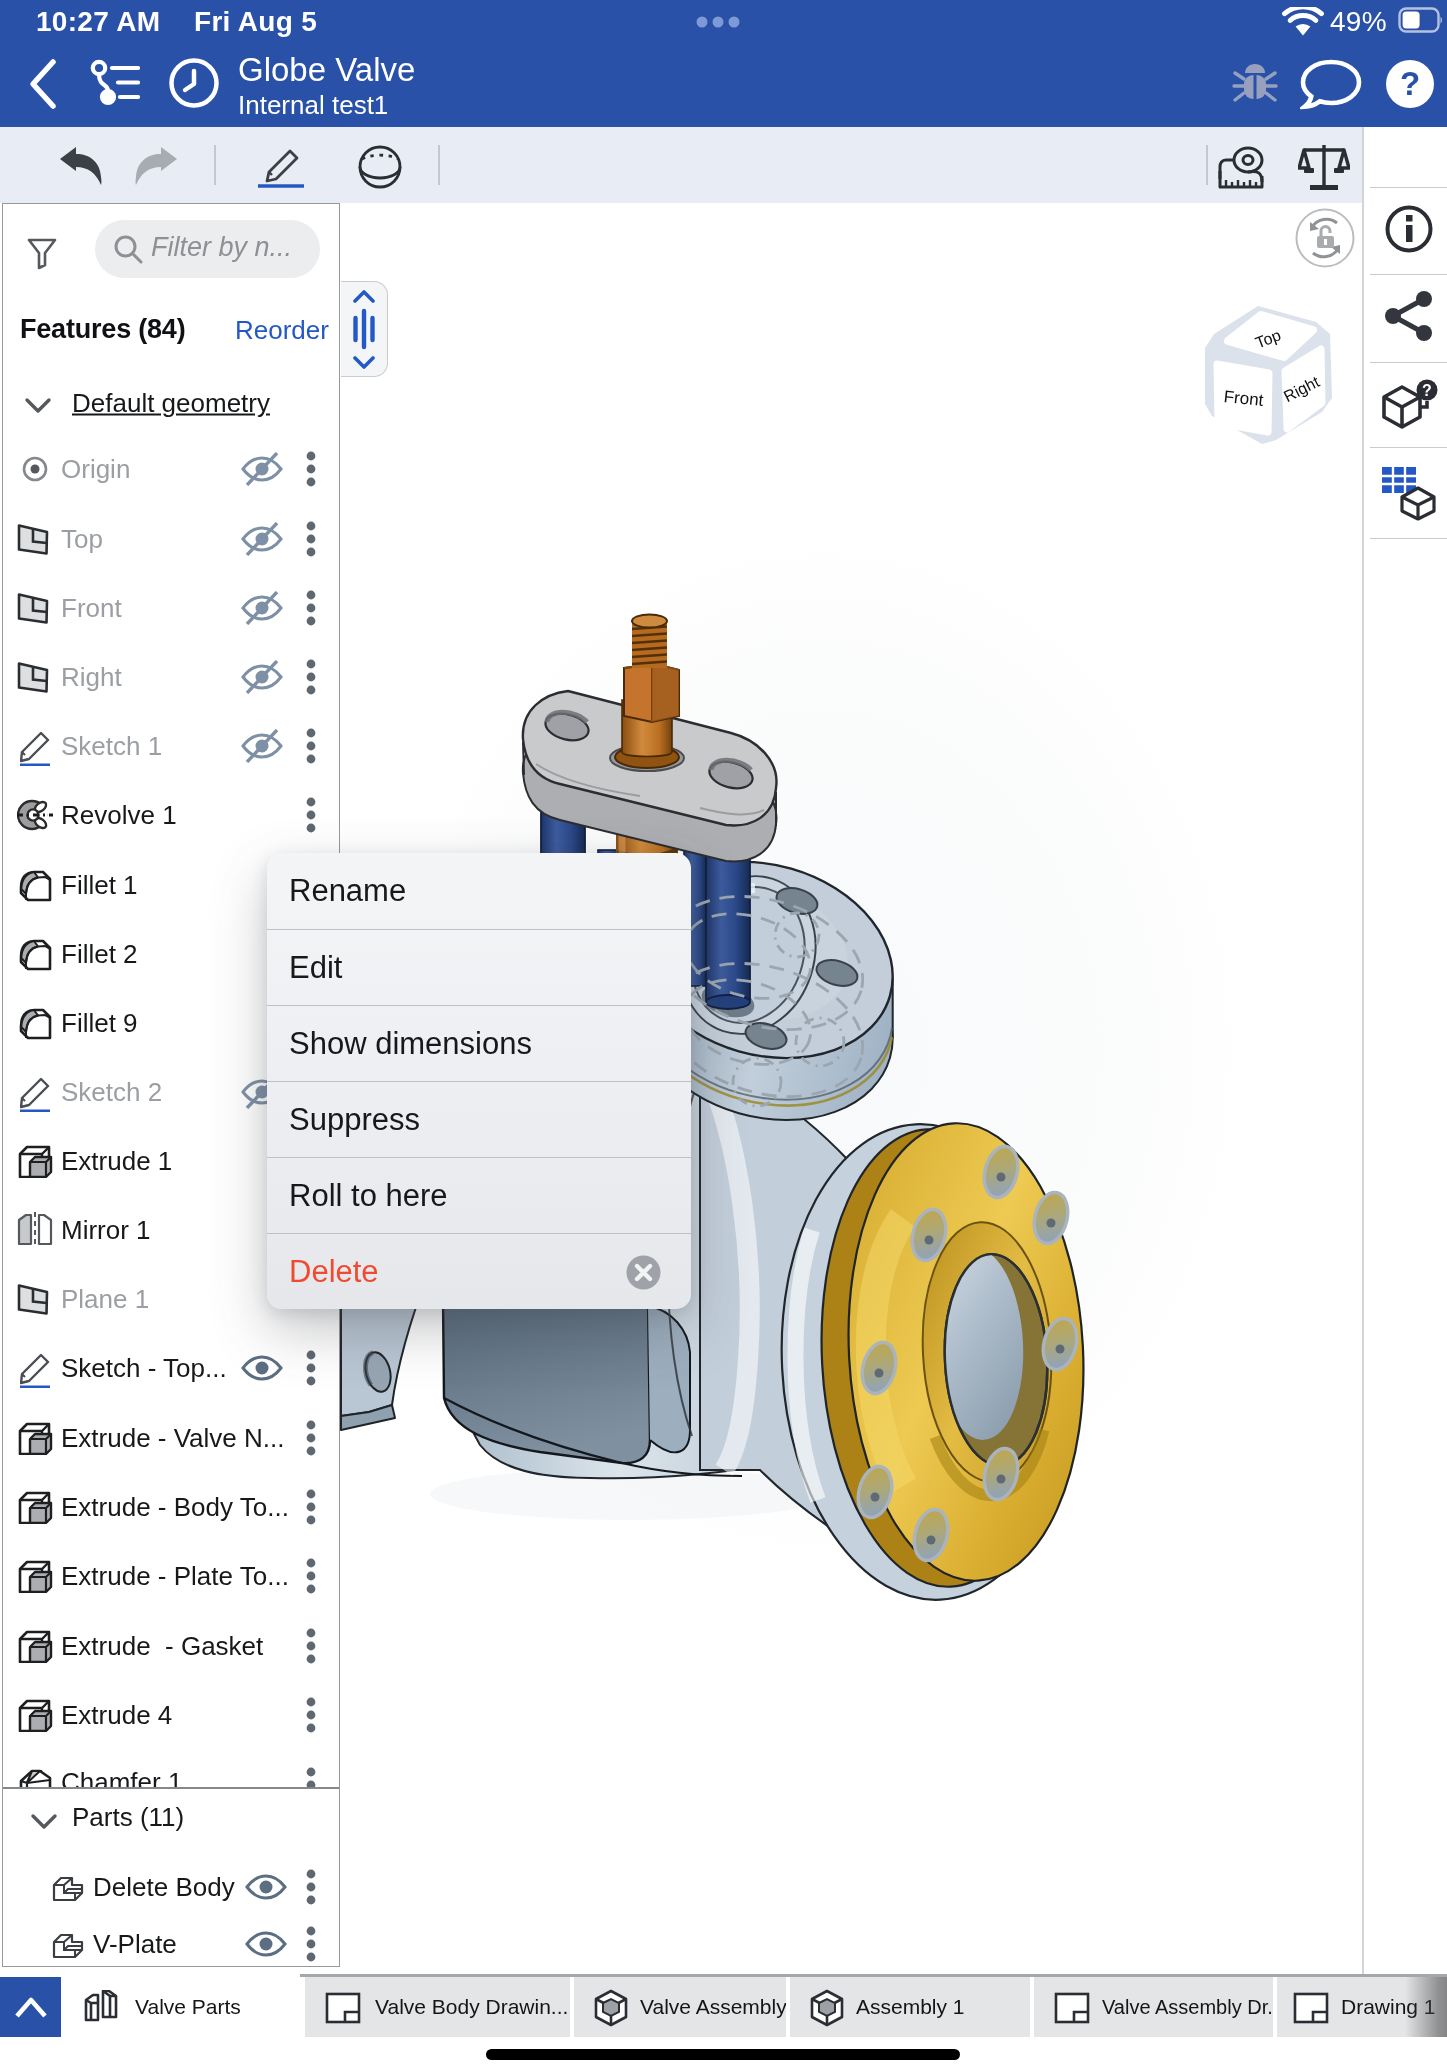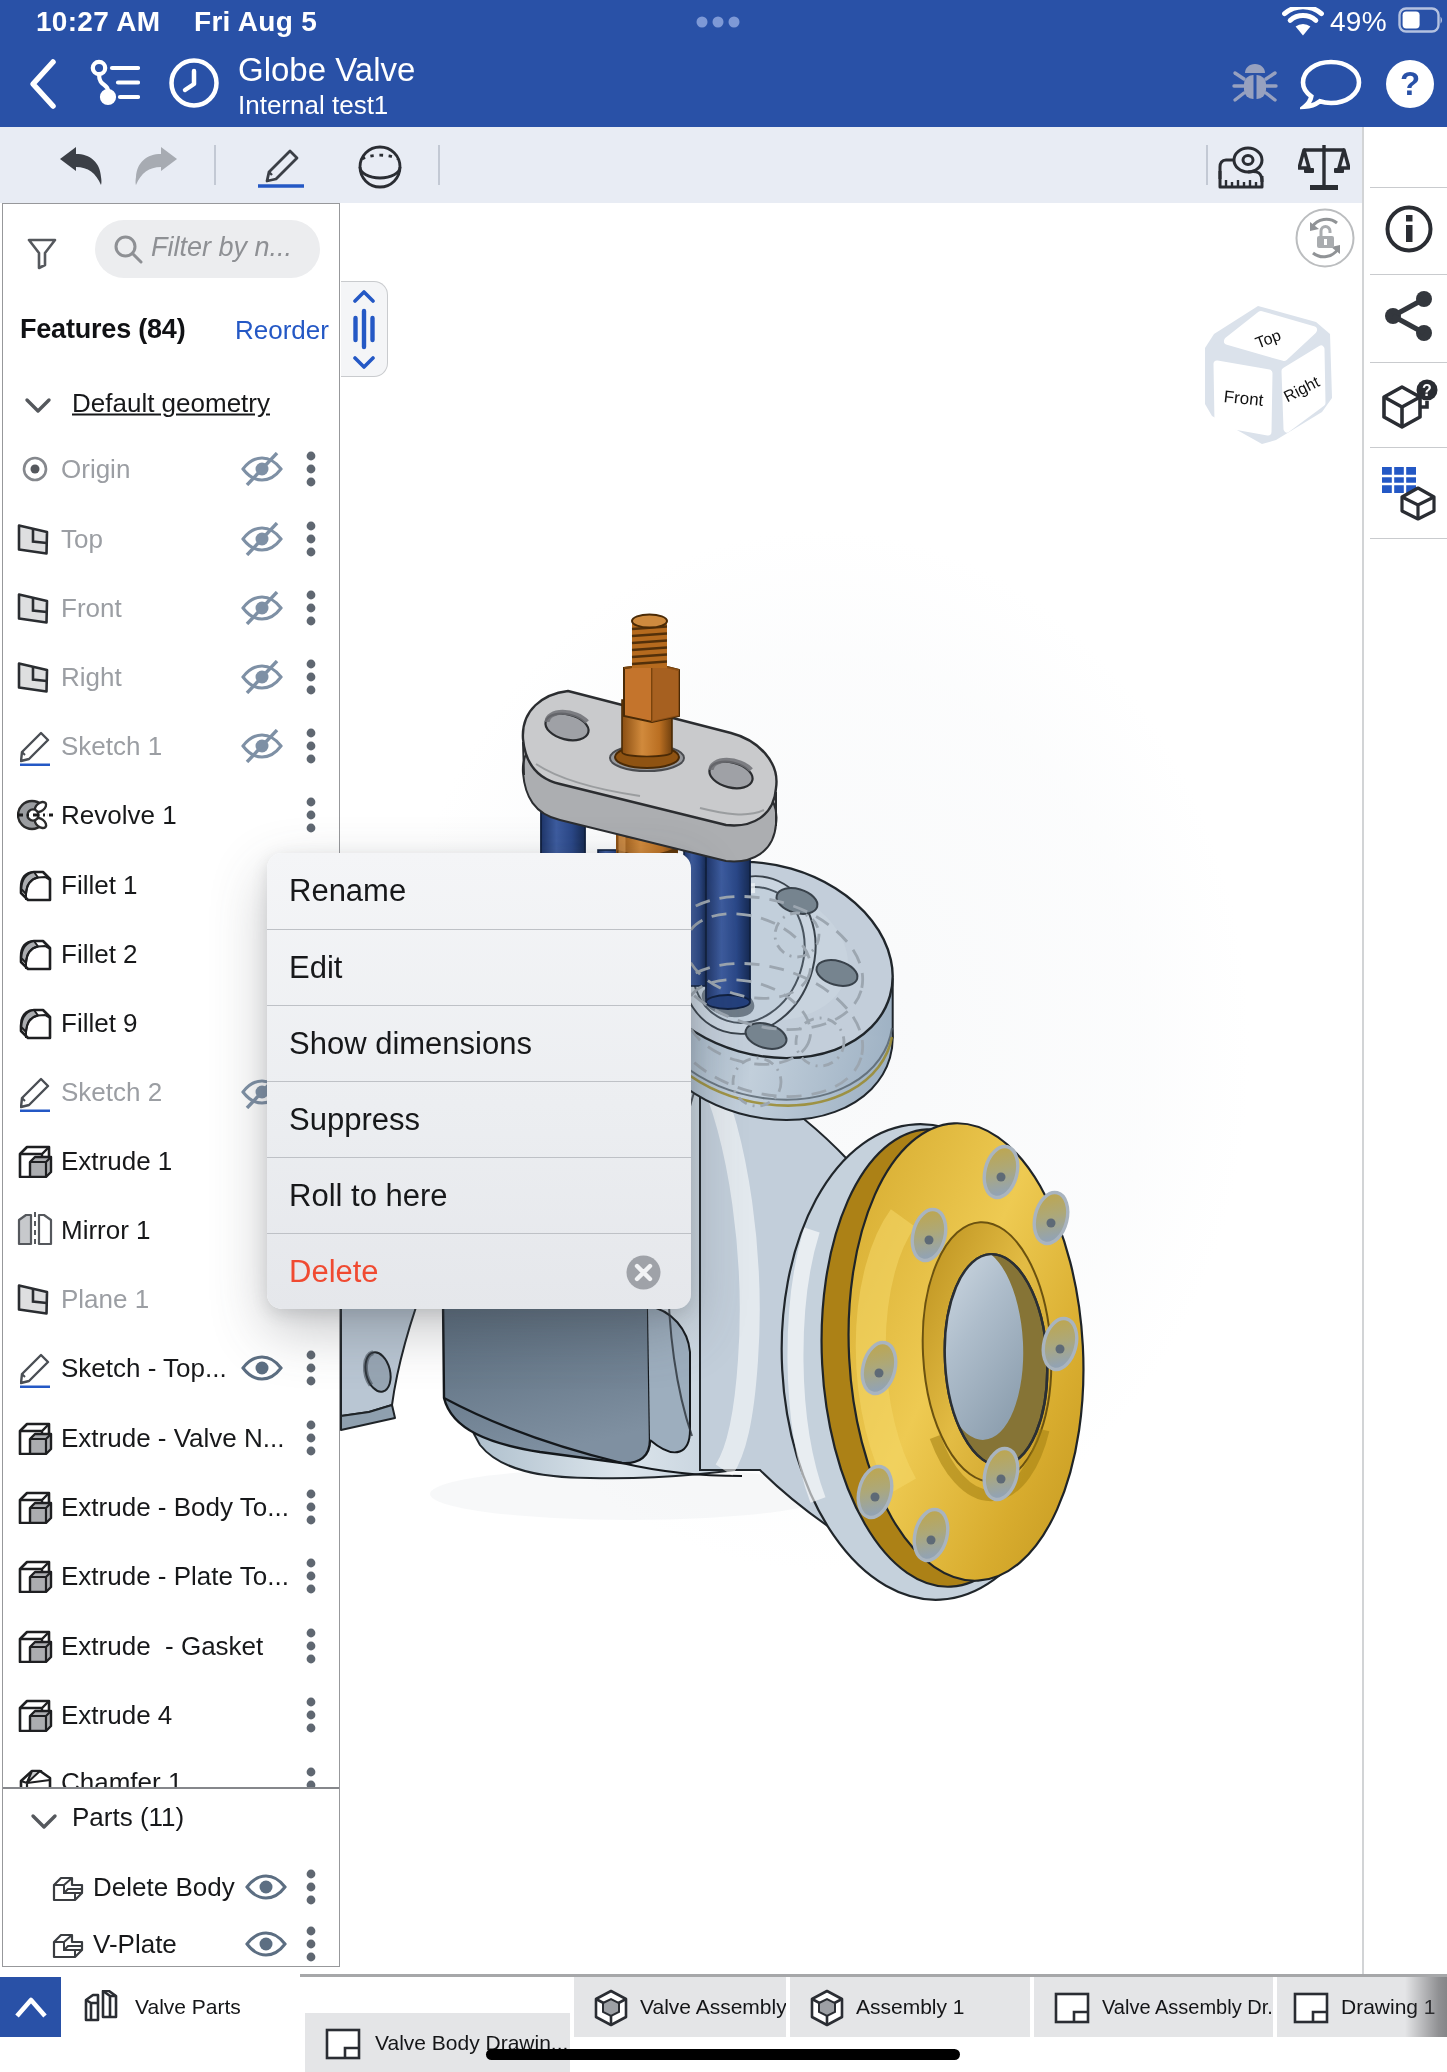--- a/index.html
+++ b/index.html
@@ -827,21 +827,21 @@
       <svg class="abs" style="left:22px;top:13px;" width="40" height="36" viewBox="0 0 40 36">
         <g fill="#fff" stroke="#2A2D33" stroke-width="2.6" stroke-linejoin="round">
           <path d="M3 10 L10 5 L15 5 L15 30 L3 30 Z"></path>
           <path d="M20 1 L26 1 L33 6 L33 27 L20 27 Z"></path>
           <path d="M20 1 L27 6 L33 6 M27 6 L27 27" fill="none"></path>
           <path d="M3 10 L8 13 L15 13 M8 13 L8 30" fill="none"></path>
         </g>
       </svg>
       <div class="ttxt" style="left:74px;">Valve Parts</div>
     </div>
-    <div class="tab" style="left:305px;width:265px;margin-top:36px;">
+    <div class="tab" style="left:305px;width:265px;">
       <svg class="abs" style="left:20px;top:15px;" width="36" height="32" viewBox="0 0 36 32">
         <rect x="2" y="2" width="32" height="28" fill="#fff" stroke="#2A2D33" stroke-width="2.6"></rect>
         <path d="M20 30 L20 20 L34 20" fill="none" stroke="#2A2D33" stroke-width="2.6"></path>
       </svg>
       <div class="ttxt" style="left:70px;">Valve Body Drawin...</div>
     </div>
     <div class="tab" style="left:574px;width:212px;">
       <svg class="abs" style="left:18px;top:12px;" width="38" height="38" viewBox="0 0 38 38">
         <path d="M4 10 L19 2 L34 10 L34 28 L19 36 L4 28 Z" fill="#fff" stroke="#2A2D33" stroke-width="2.6" stroke-linejoin="round"></path>
         <path d="M4 10 L19 18 L34 10 M19 18 L19 36" fill="none" stroke="#2A2D33" stroke-width="2.6"></path>

